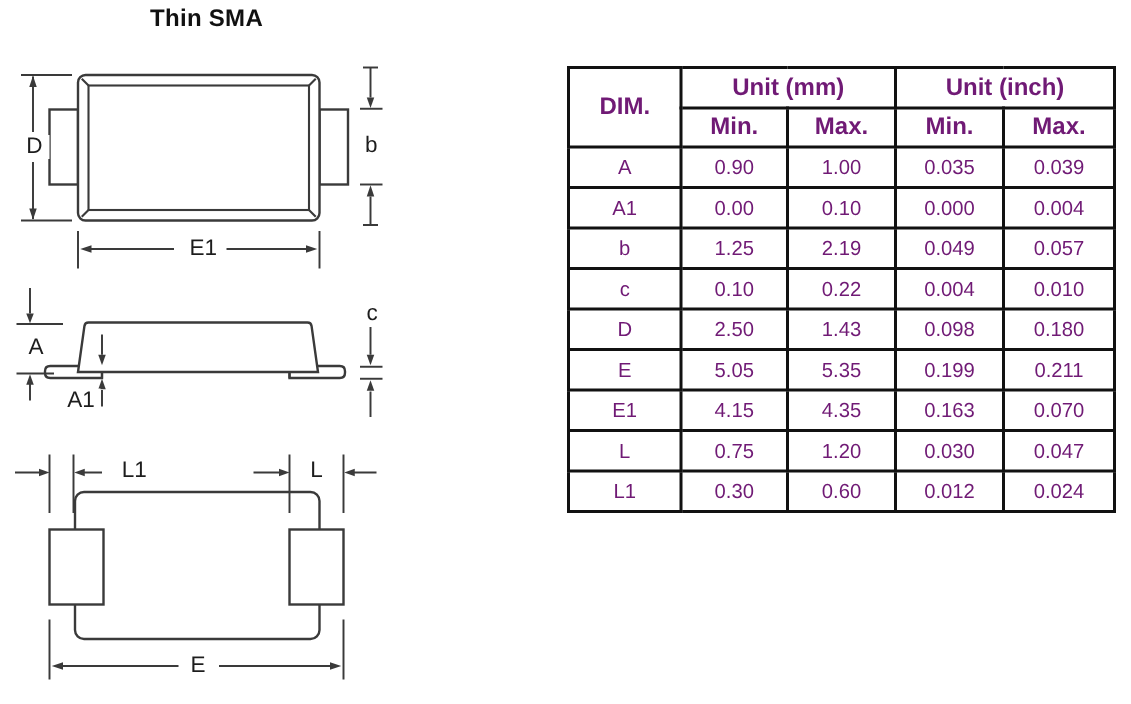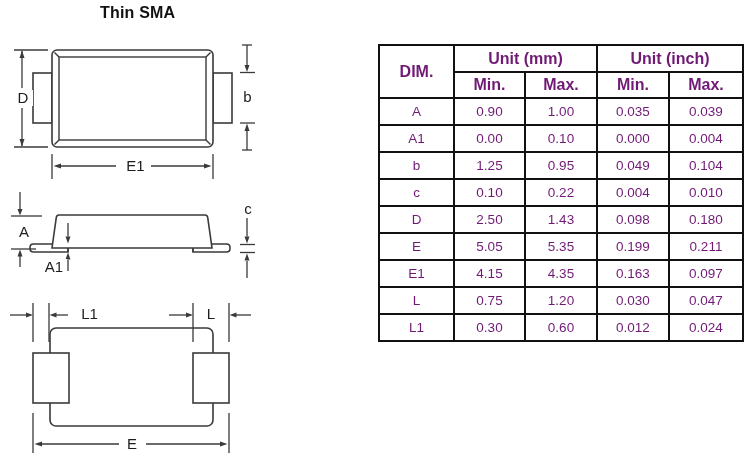--- a/index.html
+++ b/index.html
@@ -192,23 +192,23 @@
       <tr>
         <td>A1</td>
         <td>0.00</td>
         <td>0.10</td>
         <td>0.000</td>
         <td>0.004</td>
       </tr>
       <tr>
         <td>b</td>
         <td>1.25</td>
-        <td>0.95</td>
+        <td>2.19</td>
         <td>0.049</td>
-        <td>0.104</td>
+        <td>0.057</td>
       </tr>
       <tr>
         <td>c</td>
         <td>0.10</td>
         <td>0.22</td>
         <td>0.004</td>
         <td>0.010</td>
       </tr>
       <tr>
         <td>D</td>
@@ -222,21 +222,21 @@
         <td>5.05</td>
         <td>5.35</td>
         <td>0.199</td>
         <td>0.211</td>
       </tr>
       <tr>
         <td>E1</td>
         <td>4.15</td>
         <td>4.35</td>
         <td>0.163</td>
-        <td>0.097</td>
+        <td>0.070</td>
       </tr>
       <tr>
         <td>L</td>
         <td>0.75</td>
         <td>1.20</td>
         <td>0.030</td>
         <td>0.047</td>
       </tr>
       <tr>
         <td>L1</td>

